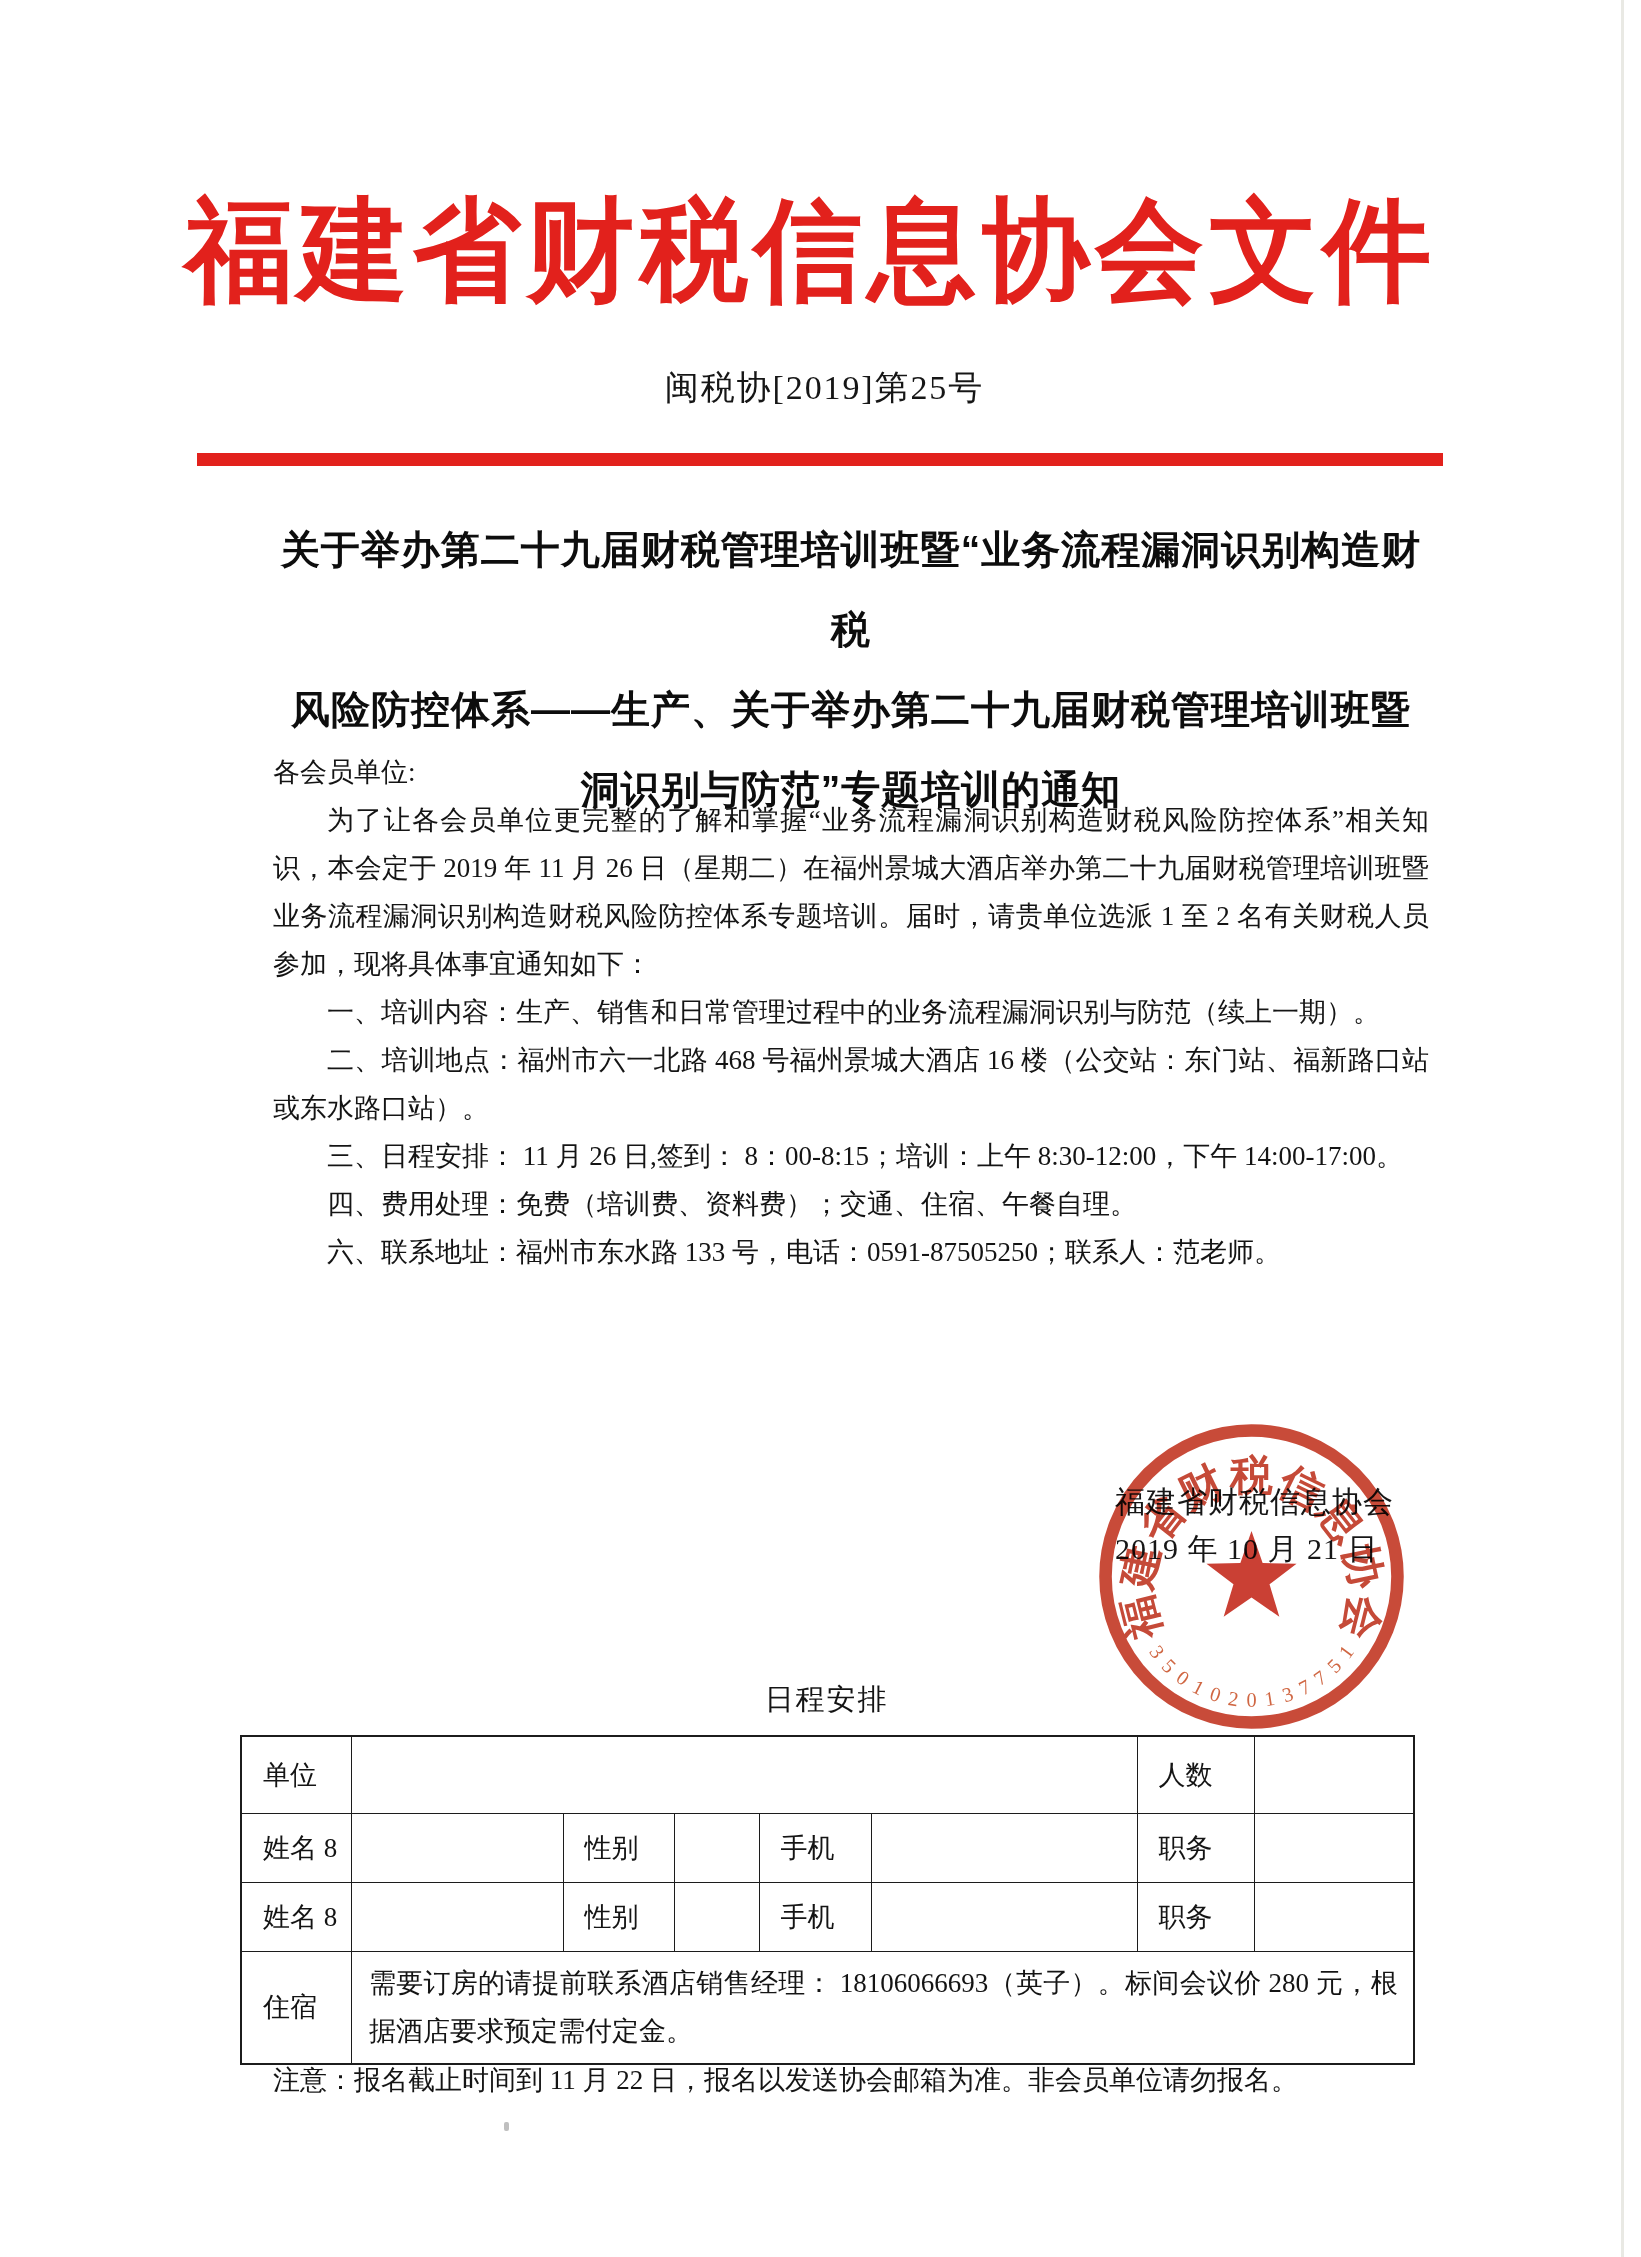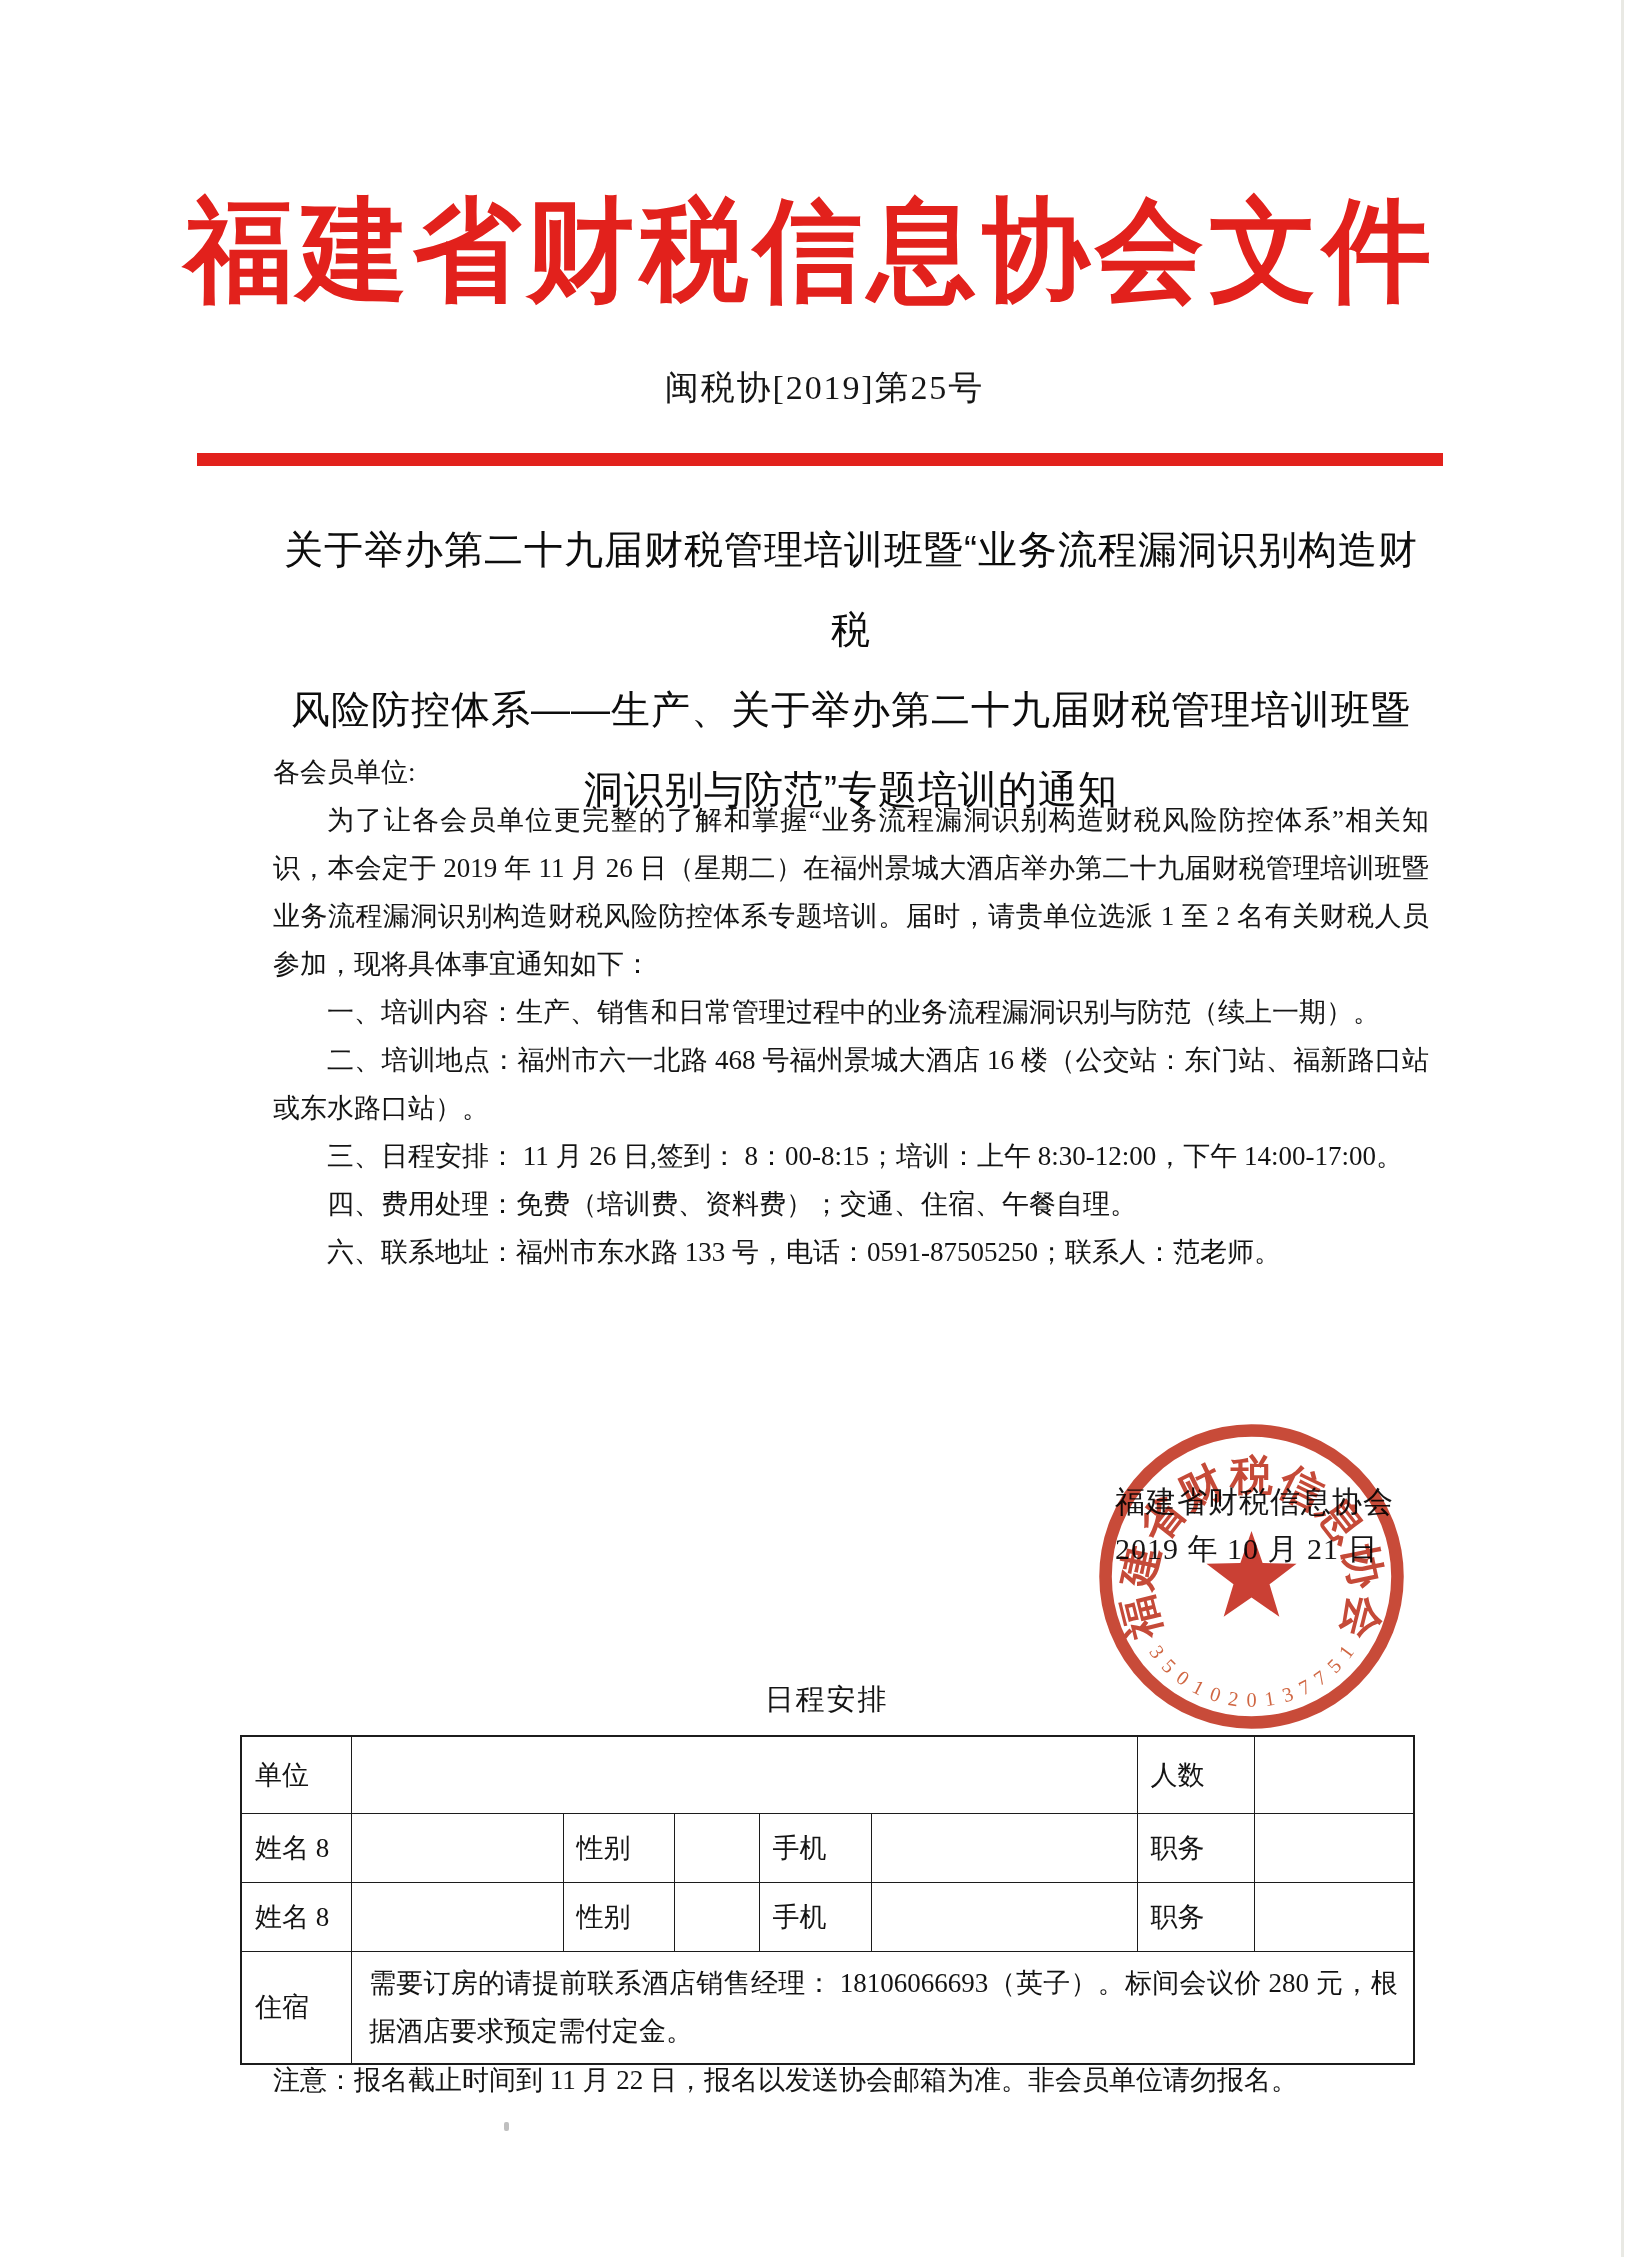--- a/index.html
+++ b/index.html
@@ -14,21 +14,21 @@
     font-size:108px;letter-spacing:5.8px;color:#e2211c;line-height:1.15;
     transform:scaleY(1.04);
   }
   .doc-number{
     position:absolute;left:4px;top:365px;width:1641px;text-align:center;
     font-size:34px;letter-spacing:1.9px;color:#161616;
   }
   .red-rule{position:absolute;left:197px;top:453px;width:1246px;height:12.6px;background:#e2211c;}
   .headline{
     position:absolute;left:273px;top:510px;width:1156px;text-align:center;
-    font-family:"Liberation Sans", sans-serif;font-weight:normal;
+    font-family:"Liberation Sans", sans-serif;font-weight:bold;
     font-size:39px;line-height:80px;color:#0d0d0d;letter-spacing:1px;
   }
   .body-text{
     position:absolute;left:273px;top:748px;width:1156px;
     font-size:27px;line-height:48px;color:#141414;
   }
   .body-text p{margin:0;text-align:justify;}
   .body-text p.indent{text-indent:2em;}
   .signature{
     position:absolute;left:1115px;top:1478px;width:328px;
@@ -41,21 +41,21 @@
   .form-title{
     position:absolute;left:240px;top:1680px;width:1173px;text-align:center;
     font-size:29px;color:#141414;letter-spacing:1.9px;
   }
   .reg-table{
     position:absolute;left:240px;top:1735px;width:1173px;
     border-collapse:collapse;table-layout:fixed;
     font-size:27px;color:#141414;
   }
   .reg-table td{
-    border:1.9px solid #1c1c1c;padding:0 0 0 13px;vertical-align:middle;
+    border:1.9px solid #1c1c1c;padding:0 0 0 21px;vertical-align:middle;
     overflow:hidden;
   }
   .reg-table{border:2.9px solid #1c1c1c;}
   .reg-table .lodge-text{padding:7.7px 15.4px 7.7px 17.4px;line-height:48px;text-align:justify;}
   .note-line{
     position:absolute;left:273px;top:2062px;width:1217px;
     font-size:27px;color:#141414;
   }
   .note-line b{font-family:"Liberation Sans", sans-serif;font-weight:normal;}
   .speck{position:absolute;left:504px;top:2122px;width:4.8px;height:8.7px;background:#8a8a8a;opacity:.55;border-radius:1.9px;}

